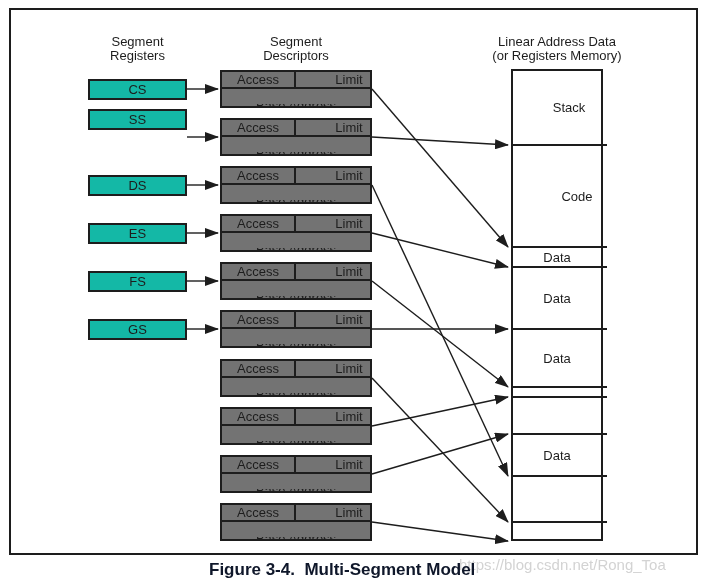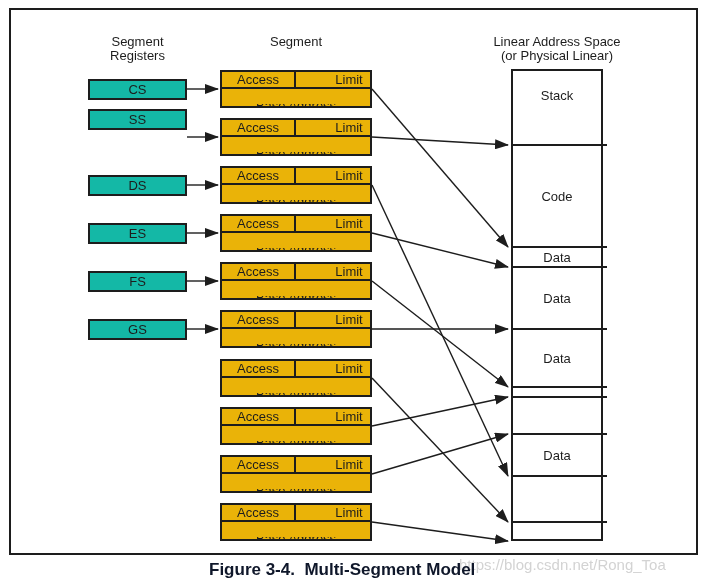--- a/index.html
+++ b/index.html
@@ -24,21 +24,21 @@
     position:absolute;text-align:center;font-size:13px;line-height:14px;z-index:2;
   }
   .regbox{
     position:absolute;left:88px;width:99px;height:21px;
     border:2px solid var(--line);box-sizing:border-box;background:#14b8a6;
     display:flex;align-items:center;justify-content:center;
     font-size:13px;z-index:2;
   }
   .desc{
     position:absolute;left:220px;width:152px;height:38px;
-    border:2px solid var(--line);box-sizing:border-box;background:#eab308;
+    border:2px solid var(--line);box-sizing:border-box;background:#737373;
     display:grid;grid-template-columns:1fr 1fr;grid-template-rows:17px auto;
     z-index:2;
   }
   .desc .cell{
     display:flex;align-items:center;justify-content:center;
     font-size:13px;box-sizing:border-box;overflow:hidden;
   }
   .desc .c-access{border-right:2px solid var(--line);border-bottom:2px solid var(--line);}
   .desc .c-limit{border-bottom:2px solid var(--line);padding-left:32px;}
   .desc .c-base{grid-column:1 / span 2;margin-top:15px;}
@@ -94,25 +94,26 @@
 
   <div class="frame"></div>
 
   <div class="hdr" style="left:88px;top:35px;width:99px;">
     <div>Segment</div>
     <div>Registers</div>
   </div>
 
   <div class="hdr" style="left:220px;top:35px;width:152px;">
     <div>Segment</div>
+    <div>Descriptors</div>
   </div>
 
   <div class="hdr" style="left:460px;top:35px;width:194px;">
-    <div>Linear Address Space</div>
-    <div>(or Physical Linear)</div>
+    <div>Linear Address Data</div>
+    <div>(or Registers Memory)</div>
   </div>
 
   <div id="boxes">
       <div class="regbox" style="top: 79px;">CS</div>
       <div class="regbox" style="top: 109px;">SS</div>
       <div class="regbox" style="top: 175px;">DS</div>
       <div class="regbox" style="top: 223px;">ES</div>
       <div class="regbox" style="top: 271px; text-align: center;">FS</div>
       <div class="regbox" style="top: 319px;">GS</div>
       <div class="desc" style="top: 70px;">
@@ -160,23 +161,23 @@
         <div class="cell c-limit">Limit</div>
         <div class="cell c-base">Base Address</div>
       </div>
       <div class="desc" style="top: 503px;">
         <div class="cell c-access">Access</div>
         <div class="cell c-limit">Limit</div>
         <div class="cell c-base">Base Address</div>
       </div>
       <div class="membox"></div>
       <div class="memdiv" style="top: 144px;"></div>
-      <div class="memlabel" style="top: 57px; height: 76px;">Stack</div>
+      <div class="memlabel" style="top: 69px; height: 76px; margin-left: 12px;">Stack</div>
       <div class="memdiv" style="top: 246px;"></div>
-      <div class="memlabel" style="top: 145px; height: 102px;">Code</div>
+      <div class="memlabel" style="top: 145px; height: 102px; padding-left: 20px;">Code</div>
       <div class="memdiv" style="top: 266px;"></div>
       <div class="memlabel" style="top: 247px; height: 20px;">Data</div>
       <div class="memdiv" style="top: 328px;"></div>
       <div class="memlabel" style="top: 267px; height: 62px;">Data</div>
       <div class="memdiv" style="top: 386px;"></div>
       <div class="memlabel" style="top: 329px; height: 58px;">Data</div>
       <div class="memdiv" style="top: 396px;"></div>
       <div class="memlabel" style="top: 387px; height: 10px;"></div>
       <div class="memdiv" style="top: 433px;"></div>
       <div class="memlabel" style="top: 397px; height: 37px;"></div>

